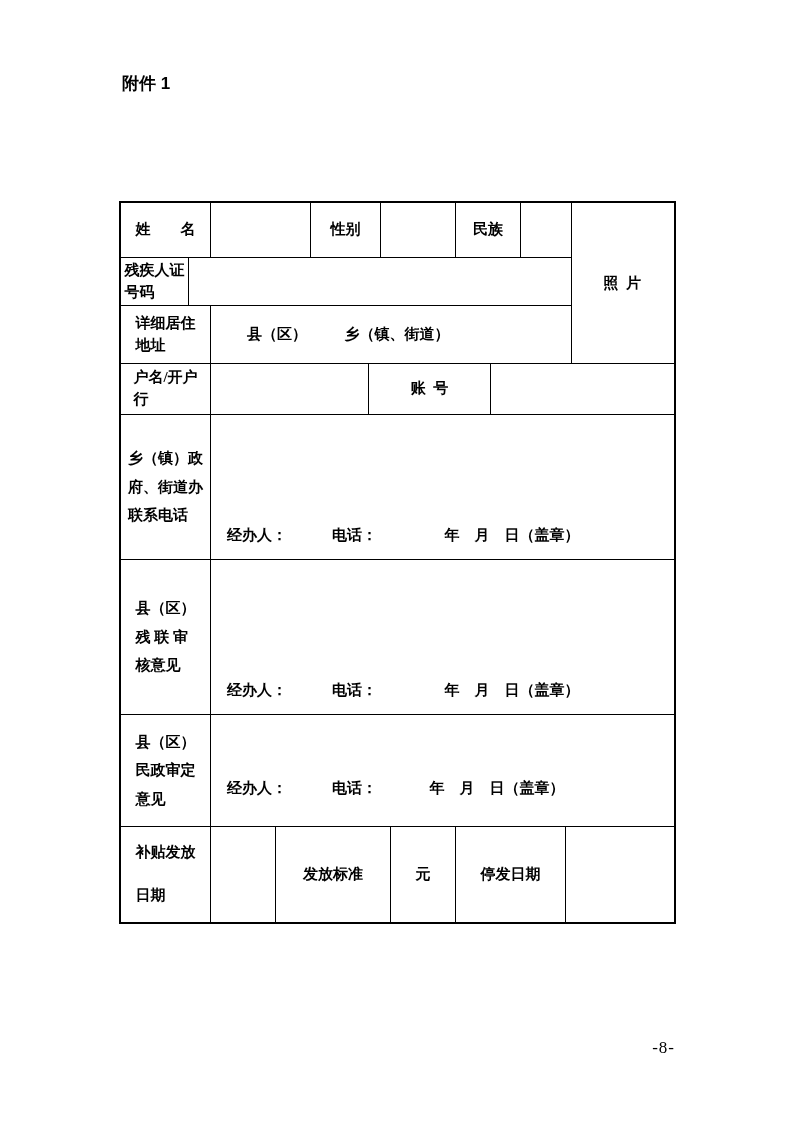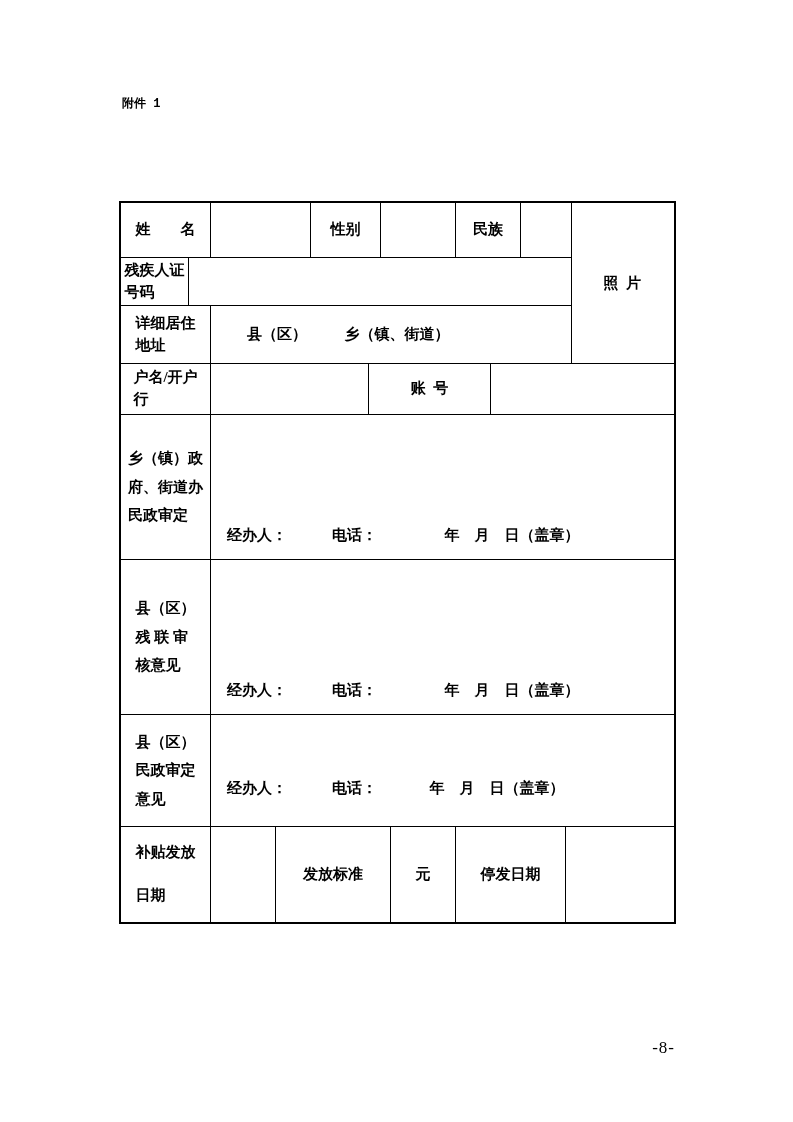--- a/index.html
+++ b/index.html
@@ -6,23 +6,23 @@
   html,body { background:#ffffff; }
   .page {
     position:relative;
     width:793px; height:1122px;
     background:#ffffff;
     color:#000;
     font-family:"Liberation Serif","DejaVu Serif",serif;
     overflow:hidden;
   }
   .attachment {
-    position:absolute; left:122px; top:95px;
-    font-family:Liberation Mono, monospace;
-    font-weight:bold; font-size:12px; white-space:pre;
+    position:absolute; left:122px; top:72px;
+    font-family:Liberation Sans, sans-serif;
+    font-weight:bold; font-size:17px; white-space:pre;
   }
   .title {
     position:absolute; left:0; right:0; top:146px;
     text-align:center; font-size:28px; font-weight:bold;
     letter-spacing:1px;
   }
   .tbl {
     position:absolute; left:119px; top:201px; width:557px;
     border:2px solid #000;
     font-size:15px; font-weight:bold;
@@ -101,21 +101,21 @@
       <div class="cell" style="width:90px">户名/开户
 行</div>
       <div class="cell" style="width:158px"></div>
       <div class="cell" style="width:122px">账  号</div>
       <div class="cell fill nb"></div>
     </div>
 
     <div class="row" style="height:145px">
       <div class="cell tall-label" style="width:90px">乡（镇）政
 府、街道办
-民政审定</div>
+联系电话</div>
       <div class="cell fill nb review-cell">
         <span class="sig-line">经办人：            电话：                  年    月    日（盖章）</span>
       </div>
     </div>
 
     <div class="row" style="height:155px">
       <div class="cell tall-label" style="width:90px">县（区）
 残 联 审
 核意见</div>
       <div class="cell fill nb review-cell">

